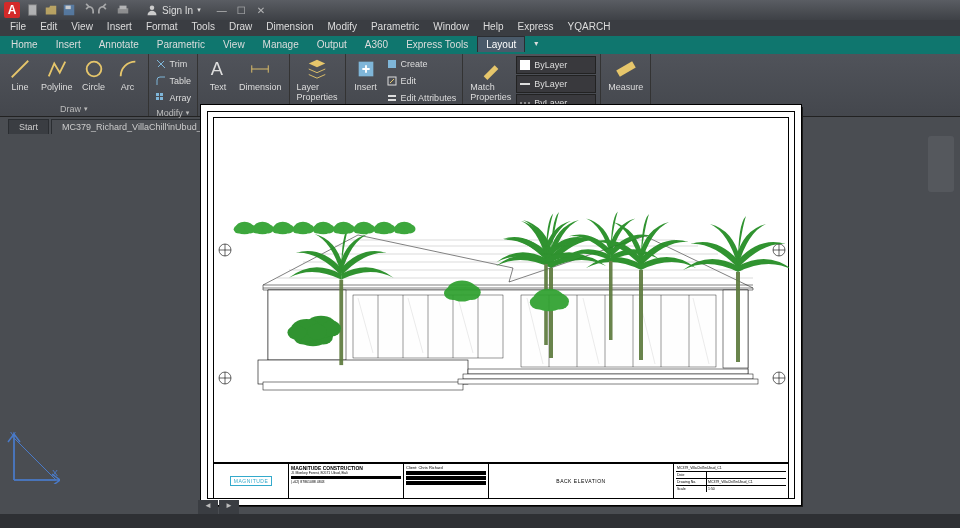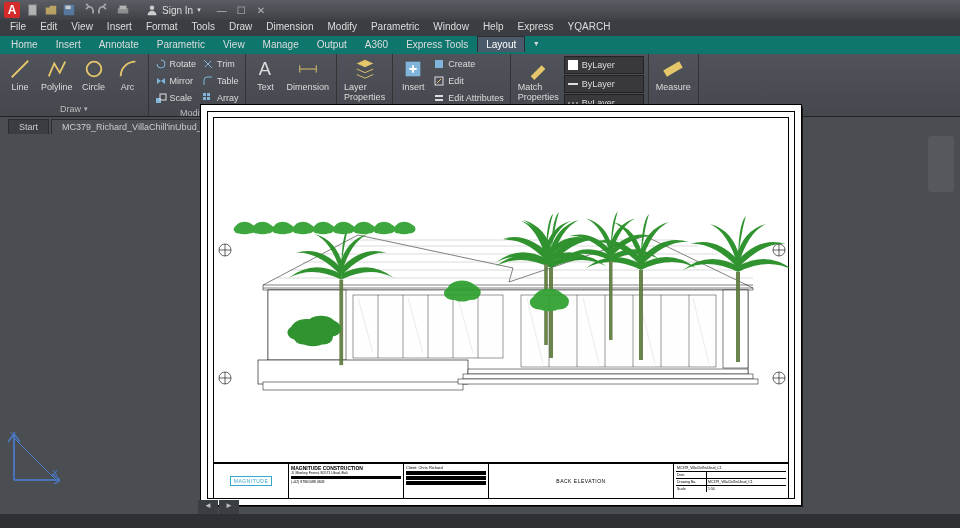--- a/index.html
+++ b/index.html
@@ -157,41 +157,20 @@
         </div>
     </div>
     <div class="panel-title">Draw</div>
   </div>
 
   <div class="panel">
     <div class="panel-body">
       <div class="small-stack">
         <div class="small-btn">
             <div class="ic"><svg viewBox="0 0 12 12">
-                <path d="M6 2a4 4 0 11-4 4" stroke="#7fb6d9" fill="none"></path>
-              </svg></div>
-            <span>Rotate</span>
-          </div>
-        <div class="small-btn">
-            <div class="ic"><svg viewBox="0 0 12 12">
-                <path d="M6 1v10M2 3l4 3-4 3zM10 3L6 6l4 3z" fill="#7fb6d9"></path>
-              </svg></div>
-            <span>Mirror</span>
-          </div>
-        <div class="small-btn">
-            <div class="ic"><svg viewBox="0 0 12 12">
-                <rect x="1" y="6" width="5" height="5" class="lt"></rect>
-                <rect x="5" y="2" width="6" height="6" fill="none" stroke="#ddd"></rect>
-              </svg></div>
-            <span>Scale</span>
-          </div>
-      </div>
-      <div class="small-stack">
-        <div class="small-btn">
-            <div class="ic"><svg viewBox="0 0 12 12">
                 <path d="M2 2l8 8M9 3L3 9" stroke="#7fb6d9"></path>
               </svg></div>
             <span>Trim</span>
           </div>
         <div class="small-btn">
             <div class="ic"><svg viewBox="0 0 12 12">
                 <path d="M2 10V5a3 3 0 013-3h5" stroke="#7fb6d9" fill="none"></path>
               </svg></div>
             <span>Table</span>
           </div>

